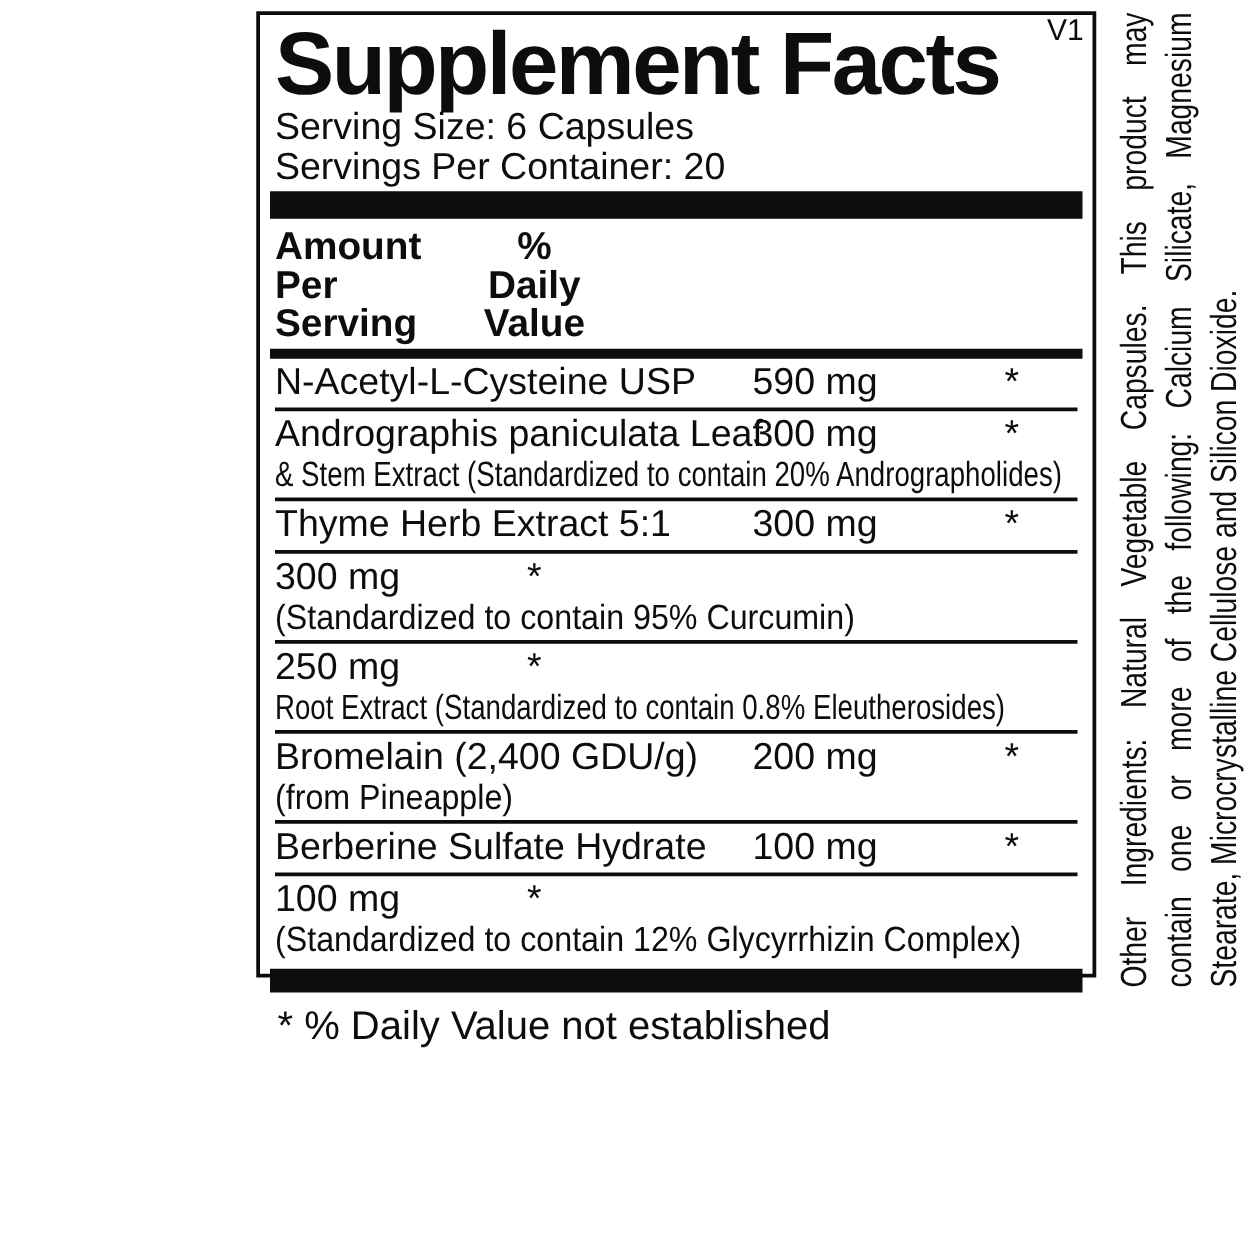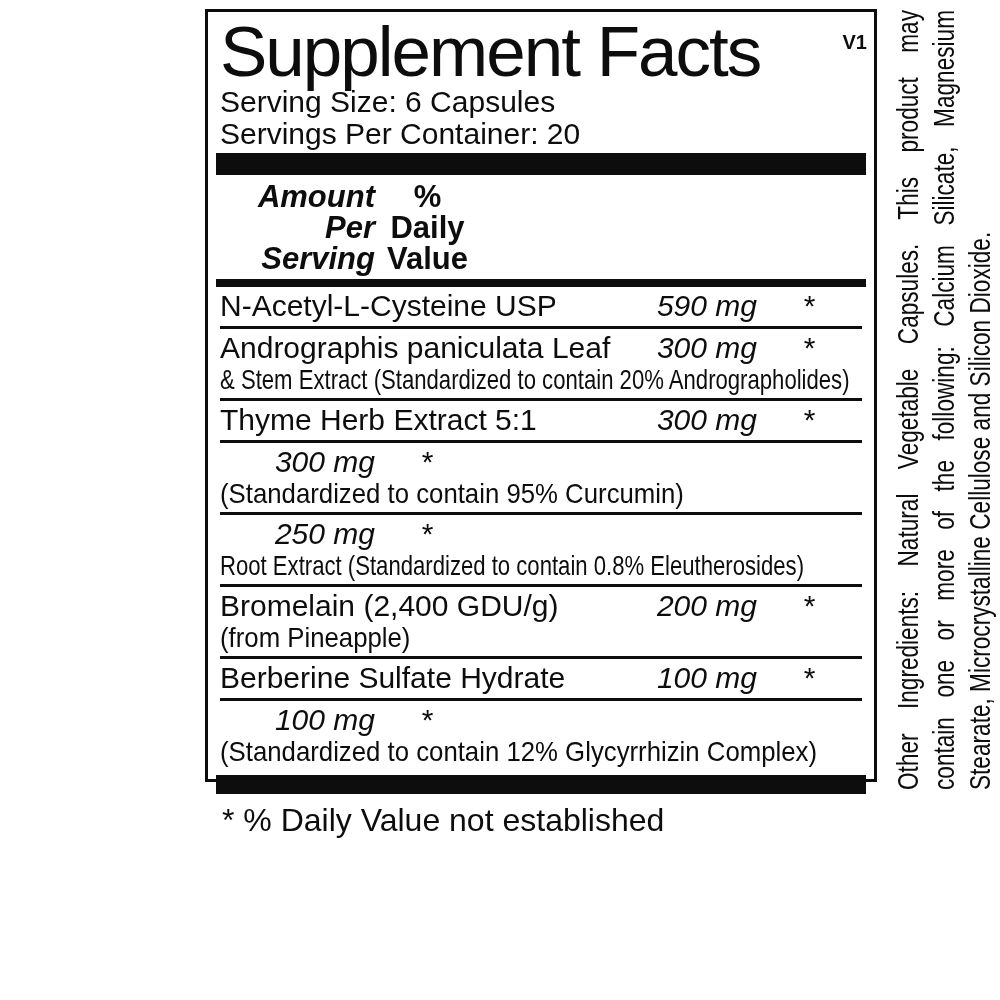--- a/index.html
+++ b/index.html
@@ -15,28 +15,27 @@
   .panel {
     position:absolute;
     left:205px; top:9px;
     width:672px; height:773px;
     border:3px solid #0d0d0d;
     background:#ffffff;
     padding:4px 12px;
   }
   .version {
     position:absolute;
-    top:20px; right:7px;
-    font-size:20px;
+    top:1px; right:7px;
+    font-size:24px;
     line-height:1;
-    font-weight:bold;
   }
   .title {
     font-size:71px;
-    font-weight:normal;
+    font-weight:bold;
     letter-spacing:-2px;
     line-height:0.96;
     margin-top:2px;
   }
   .serving-line {
     font-size:30px;
     line-height:1.07;
   }
   .bar { background:#0d0d0d; margin-left:-4px; margin-right:-4px; }
   .bar.thick-top    { height:22px; margin-top:3px; }
@@ -47,21 +46,21 @@
   .thead {
     display:flex;
     align-items:flex-end;
     font-weight:bold;
     font-size:31px;
     line-height:1.0;
     padding:6px 0 5px 0;
   }
   .col { min-width:0; }
   .col.name { flex:1 1 auto; white-space:nowrap; }
-  .col.amt  { flex:0 0 155px; text-align:right;font-style:italic; }
+  .col.amt  { flex:0 0 155px; text-align:left; }
   .col.dv   { flex:0 0 105px; text-align:center; }
 
   
   .rows .row { padding:2px 0 3px 0; }
   .rows .row + .row { border-top:3px solid #0d0d0d; }
   .row-main {
     display:flex;
     align-items:flex-start;
     font-size:30px;
     line-height:34px;

